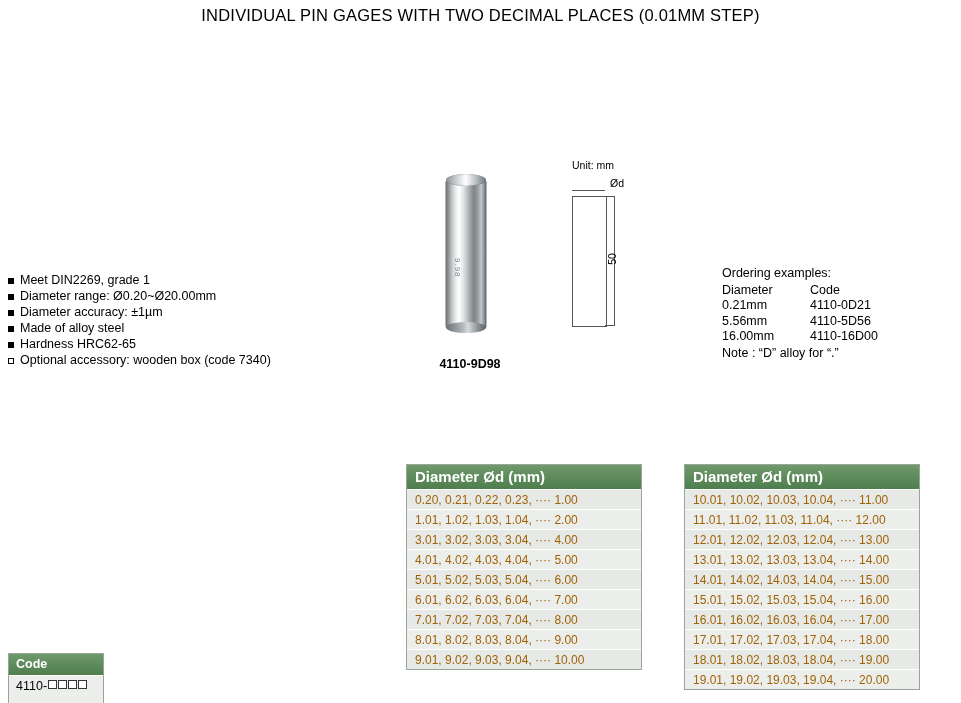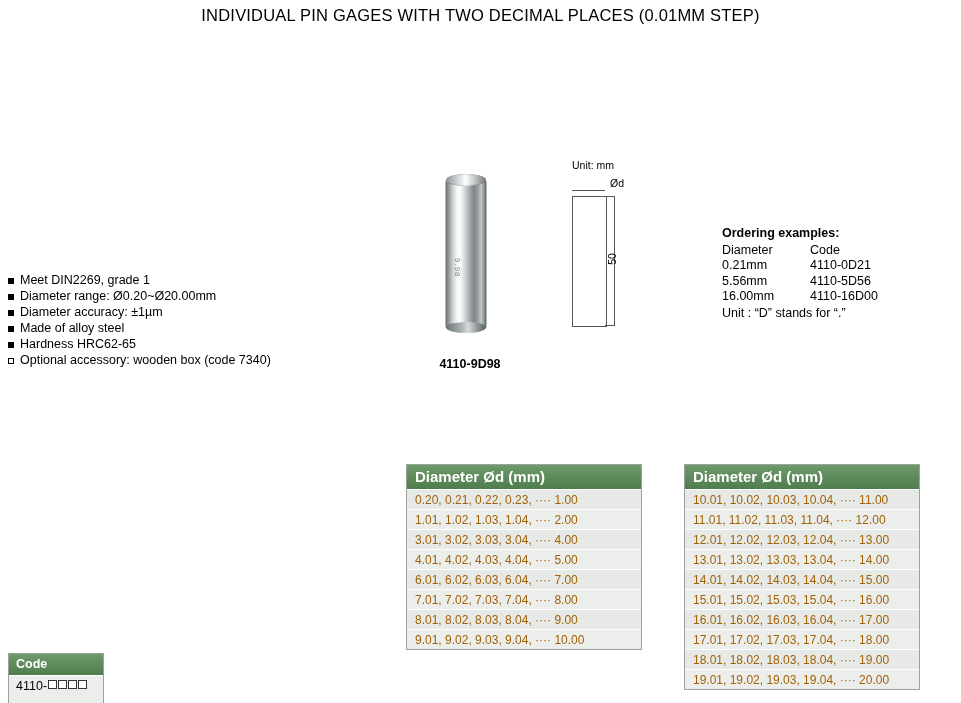--- a/index.html
+++ b/index.html
@@ -189,22 +189,23 @@
 
   
   .ordering {
     position: absolute;
     left: 722px;
     top: 226px;
     font-size: 12.5px;
     line-height: 15.5px;
   }
   .ordering .head {
-    font-weight: bold;
+    font-weight: normal;
     margin-bottom: 1px;
+    margin-top: 40px;
   }
   .ord-row { display: flex; }
   .ord-col1 { width: 88px; }
   .ord-note { margin-top: 1px; }
 
   
   .table {
     position: absolute;
     width: 236px;
     border: 1px solid #9aa59a;
@@ -326,29 +327,30 @@
       <span>4110-0D21</span>
     </div>
     <div class="ord-row">
       <span class="ord-col1">5.56mm</span>
       <span>4110-5D56</span>
     </div>
     <div class="ord-row">
       <span class="ord-col1">16.00mm</span>
       <span>4110-16D00</span>
     </div>
-    <div class="ord-note">Unit : “D”  stands for “.”</div>
+    <div class="ord-note">Note : “D”  alloy for “.”</div>
   </div>
 
   <div class="table" id="table-left">
     <div class="thead">Diameter Ød (mm)</div>
     <div class="trow">0.20, 0.21, 0.22, 0.23, ···· 1.00</div>
     <div class="trow">1.01, 1.02, 1.03, 1.04, ···· 2.00</div>
     <div class="trow">3.01, 3.02, 3.03, 3.04, ···· 4.00</div>
     <div class="trow">4.01, 4.02, 4.03, 4.04, ···· 5.00</div>
+    <div class="trow">5.01, 5.02, 5.03, 5.04, ···· 6.00</div>
     <div class="trow">6.01, 6.02, 6.03, 6.04, ···· 7.00</div>
     <div class="trow">7.01, 7.02, 7.03, 7.04, ···· 8.00</div>
     <div class="trow">8.01, 8.02, 8.03, 8.04, ···· 9.00</div>
     <div class="trow">9.01, 9.02, 9.03, 9.04, ···· 10.00</div>
   </div>
 
   <div class="table" id="table-right">
     <div class="thead">Diameter Ød (mm)</div>
     <div class="trow">10.01, 10.02, 10.03, 10.04, ···· 11.00</div>
     <div class="trow">11.01, 11.02,  11.03, 11.04, ···· 12.00</div>

